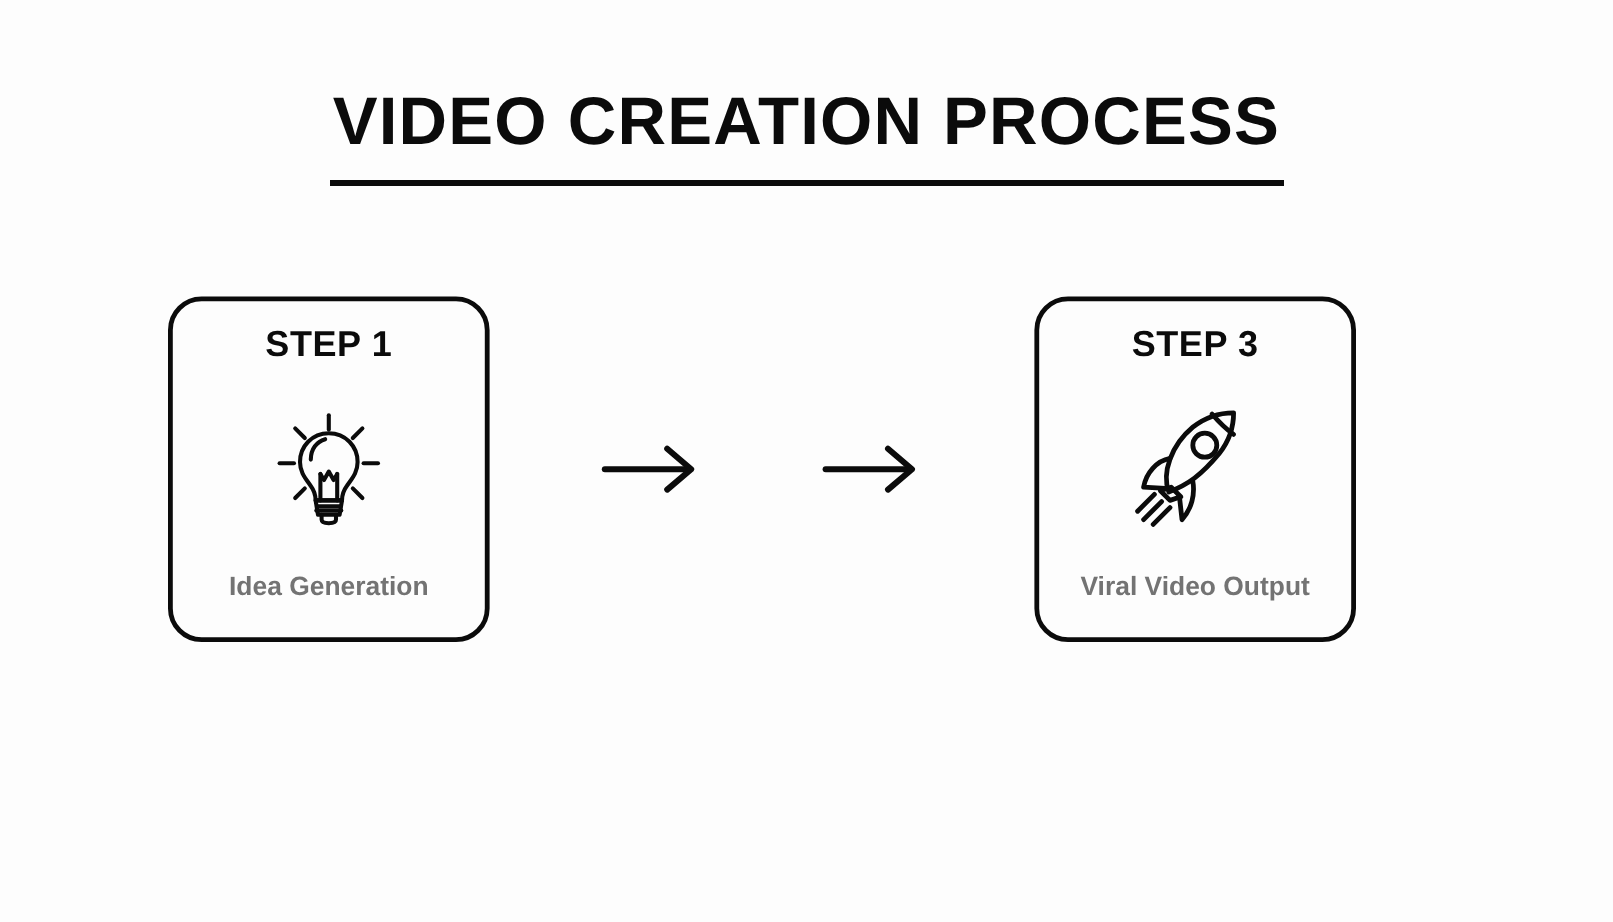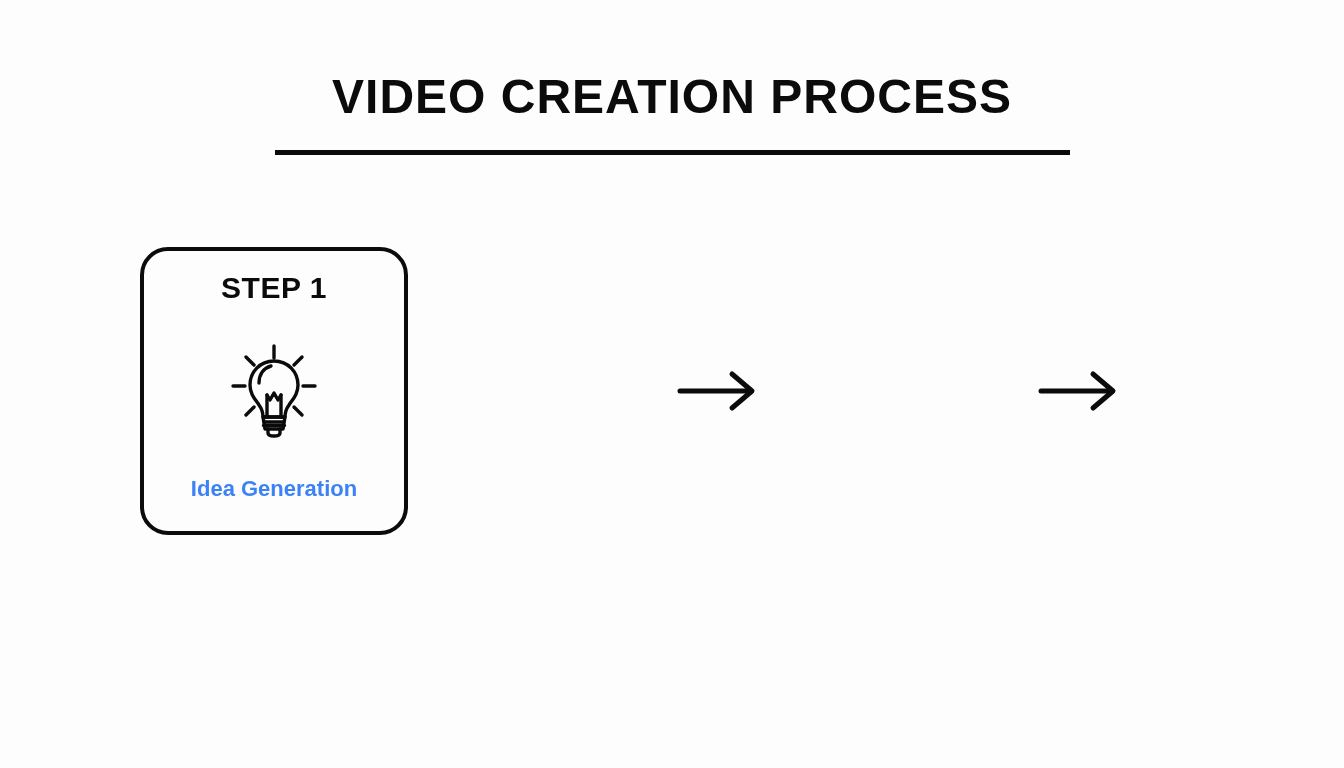--- a/index.html
+++ b/index.html
@@ -17,21 +17,21 @@
     position: relative;
   }
 
   
   .slide-title {
     position: absolute;
     top: 72px;
     left: 0;
     width: 1344px;
     text-align: center;
-    font-size: 48px;
+    font-size: 56px;
     font-weight: bold;
     letter-spacing: 1px;
     line-height: 1.05;
     color: #0b0b0b;
     white-space: nowrap;
   }
   .title-rule {
     position: absolute;
     top: 150px;
     left: 275px;
@@ -84,21 +84,21 @@
     justify-content: center;
     width: 100%;
   }
   .step-icon svg {
     display: block;
   }
 
   .step-label {
     font-size: 22px;
     font-weight: bold;
-    color: #3b82f6;
+    color: #737373;
     line-height: 1.1;
     margin: 0;
     padding-bottom: 30px;
     white-space: nowrap;
   }
 
   
   .step-arrow {
     flex: 0 0 auto;
     width: 100px;
@@ -160,14 +160,40 @@
   </div>
 
 
   <div class="step-arrow">
     <svg width="86" height="44" viewBox="0 0 86 44" fill="none" stroke="#0b0b0b" stroke-width="5" stroke-linecap="round" stroke-linejoin="round">
       <line x1="4" y1="22" x2="72" y2="22"></line>
       <polyline points="56,5 76,22 56,39"></polyline>
     </svg>
   </div>
 
+  <div class="step-card">
+    <div class="step-heading">STEP 3</div>
+
+    <div class="step-icon">
+      <svg width="108" height="104" viewBox="0 0 108 104" fill="none" stroke="#0b0b0b" stroke-width="4" stroke-linecap="round" stroke-linejoin="round">
+
+        <path d="M32 72 C26 56 34 33 52 18 C62 10 74 6 86 6 C86 18 82 30 74 40 C59 58 48 66 32 72 Z"></path>
+
+        <path d="M68 7 C74 14 79 19 86 24"></path>
+
+        <circle cx="62" cy="33" r="10"></circle>
+
+        <path d="M33 44 C22 46 13 56 11 68 L29 69"></path>
+
+        <path d="M52 63 C54 74 51 86 43 95 L41 77"></path>
+
+        <path d="M25 71 L33 79 L42 76 L34 68 Z"></path>
+
+        <line x1="26" y1="80" x2="11" y2="95"></line>
+        <line x1="33" y1="85" x2="19" y2="99"></line>
+        <line x1="20" y1="74" x2="6" y2="88"></line>
+      </svg>
+    </div>
+
+    <div class="step-label">Viral Video Output</div>
+  </div>
 
 </div>
 
 </body></html>

